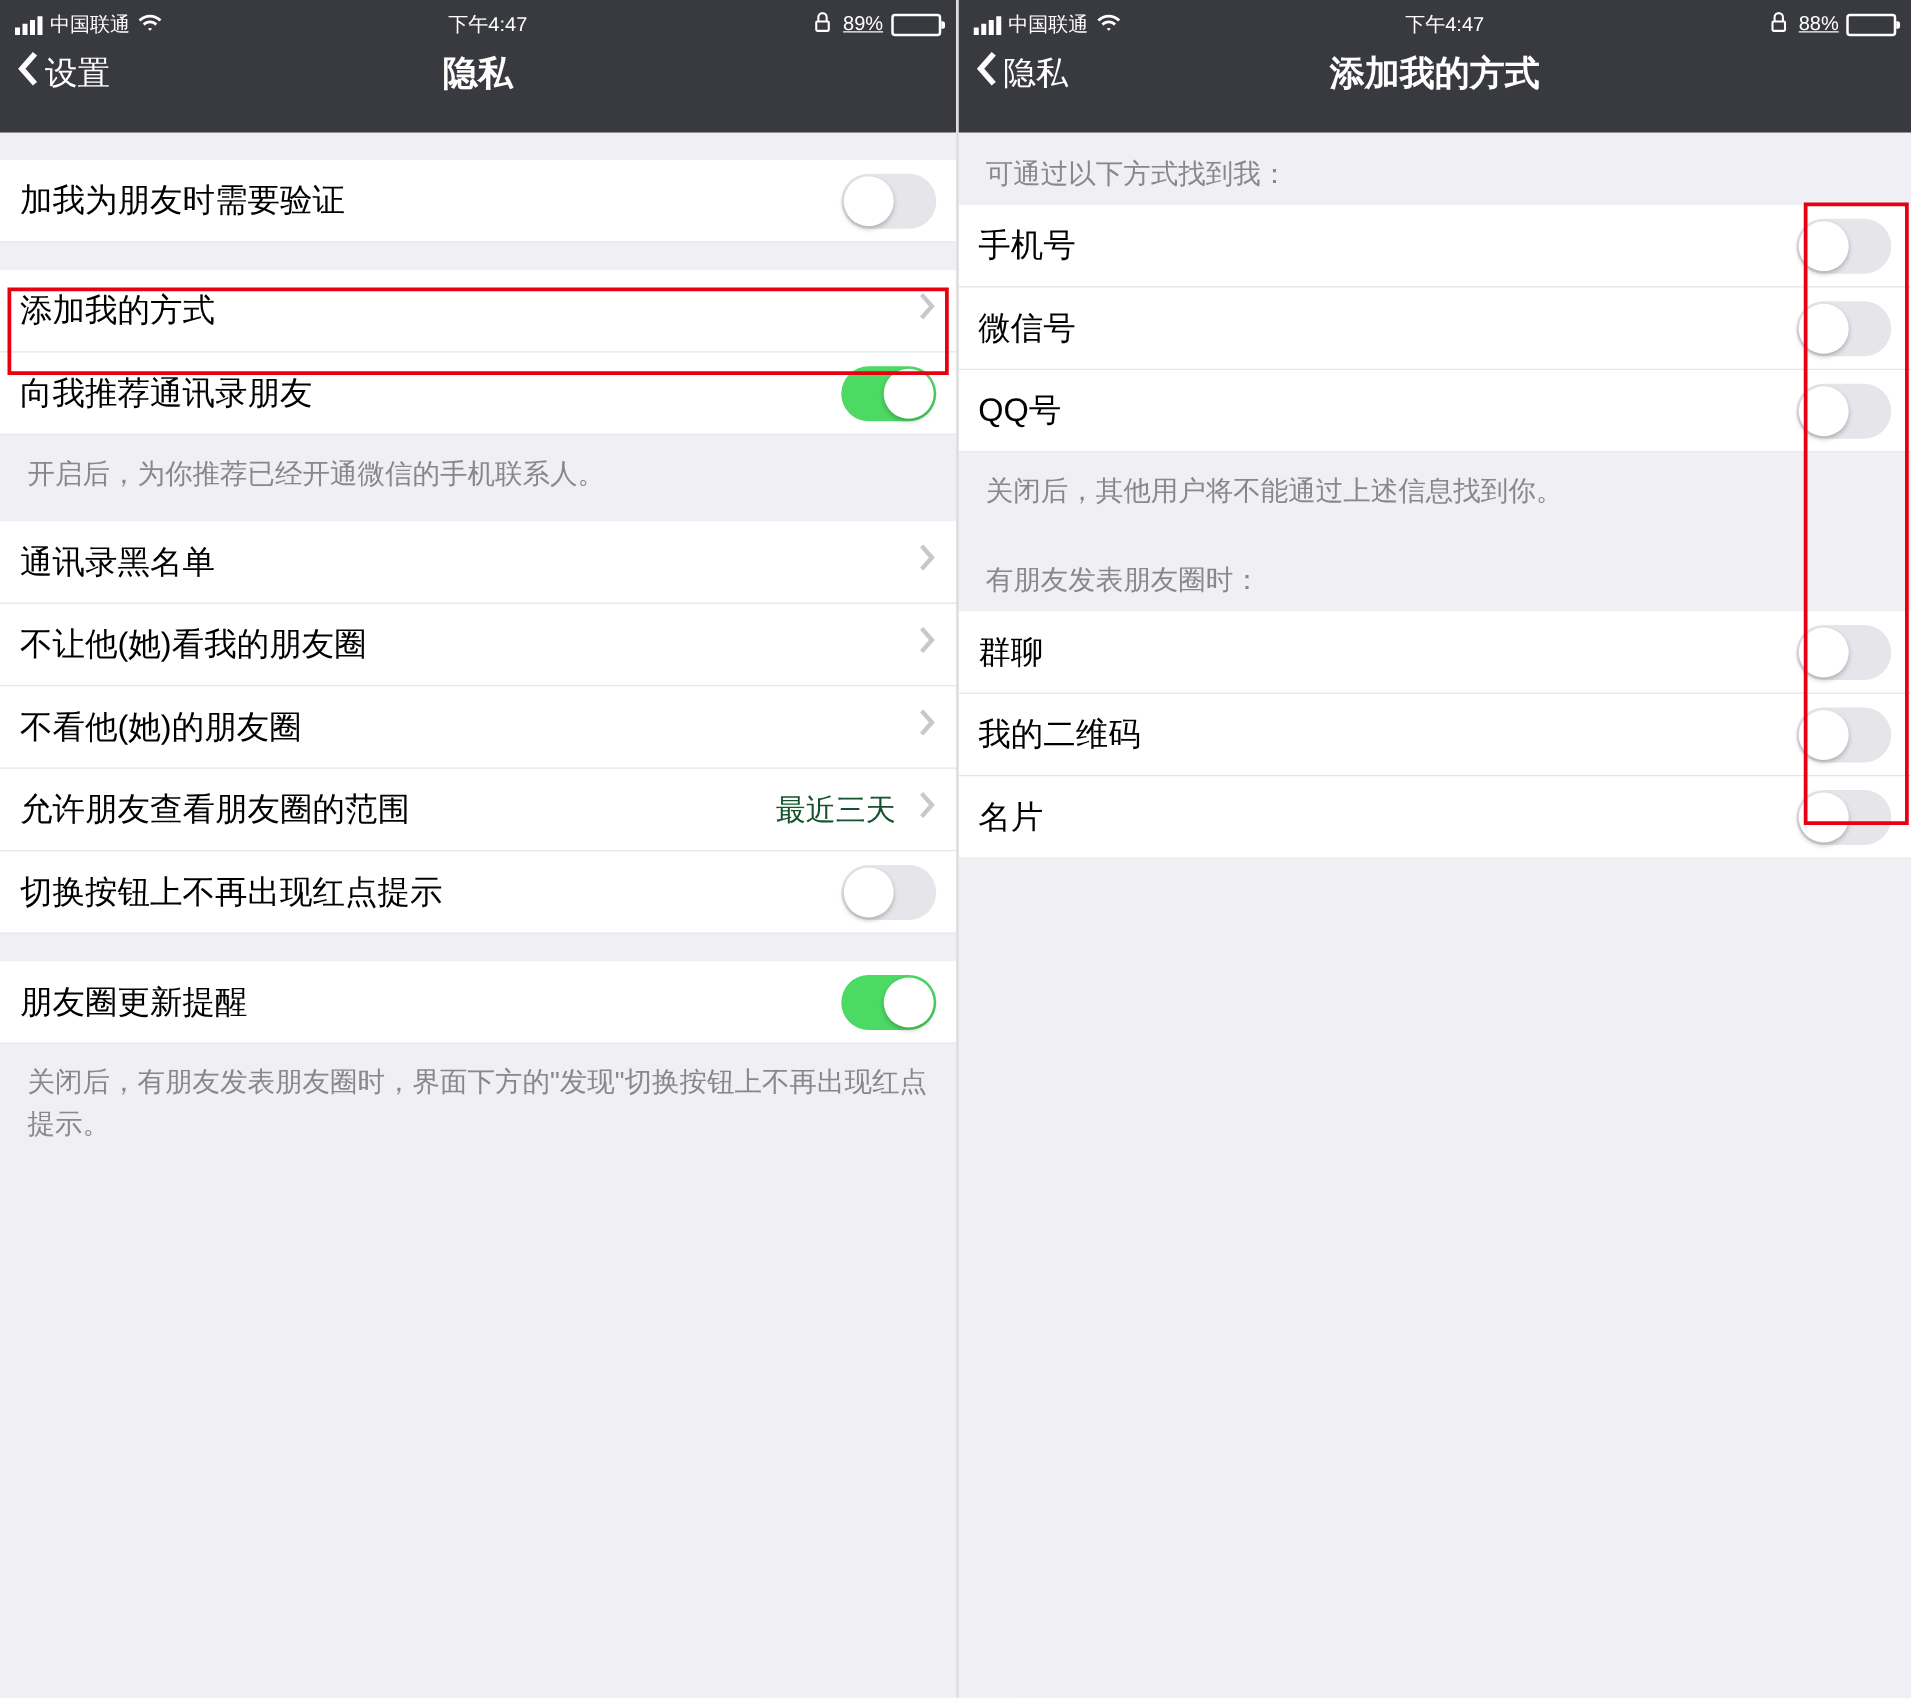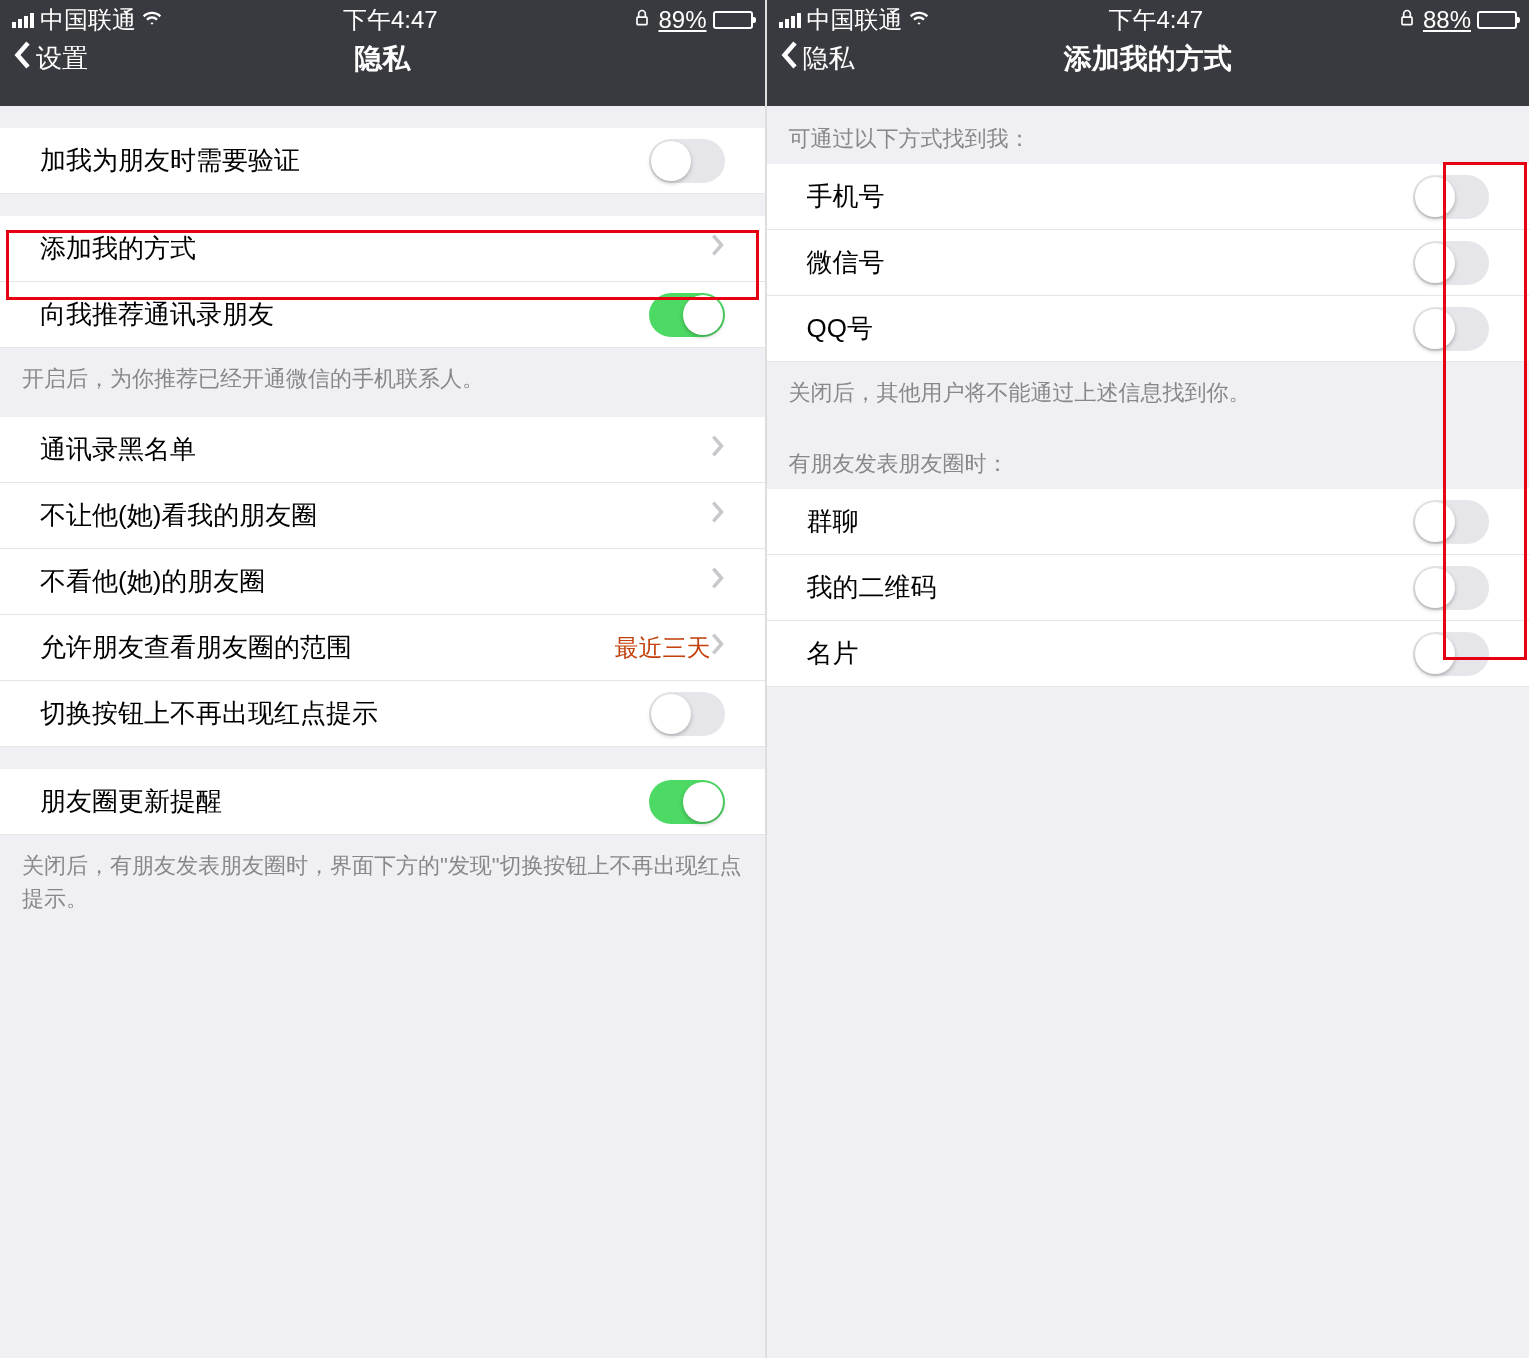--- a/index.html
+++ b/index.html
@@ -20,21 +20,21 @@
       position: relative;
     }
     .phone + .phone { border-left: 2px solid #ddd; }
     .status-bar {
       background: #393a3f;
       color: #fff;
       height: 40px;
       display: flex;
       align-items: center;
       padding: 0 12px;
-      font-size: 24px;
+      font-size: 16px;
       font-weight: 500;
     }
     .status-left { display: flex; align-items: center; gap: 6px; flex: 1; }
     .status-center { flex: 0; white-space: nowrap; font-weight: 400; margin-left: 16px; }
     .status-right { display: flex; align-items: center; gap: 6px; flex: 1; justify-content: flex-end; text-decoration: underline; }
     .signal-bars { display: inline-flex; align-items: flex-end; gap: 2px; }
     .bar { width: 4px; background: #fff; }
     .bar.b1 { height: 6px; } .bar.b2 { height: 9px; } .bar.b3 { height: 12px; } .bar.b4 { height: 15px; }
     .wifi-icon svg, .lock-icon svg { width: 20px; height: 20px; }
     .battery { width: 40px; height: 18px; border: 2px solid #fff; border-radius: 3px; position: relative; }
@@ -69,29 +69,29 @@
     .content { flex: 1; overflow-y: auto; background: #efeff4; }
     .section-header {
       padding: 18px 22px 10px;
       font-size: 22px;
       color: #888;
     }
     .cell-group { background: #fff; }
     .cell {
       display: flex;
       align-items: center;
-      padding: 0 40px;
+      padding: 0 16px;
       min-height: 66px;
       border-bottom: 1px solid #e5e5e5;
       font-size: 26px;
       color: #000;
       position: relative;
     }
     .cell-label { flex: 1; }
-    .cell-value { color: #c2410c; font-size: 24px; margin-right: 0; }
+    .cell-value { color: #14532d; font-size: 24px; margin-right: 18px; }
     .chevron-right svg { width: 14px; height: 24px; }
     .chevron-right { color: #c7c7cc; }
     .footer-note {
       padding: 14px 22px 22px;
       font-size: 22px;
       color: #888;
       line-height: 1.5;
     }
     .spacer { height: 22px; }
 

